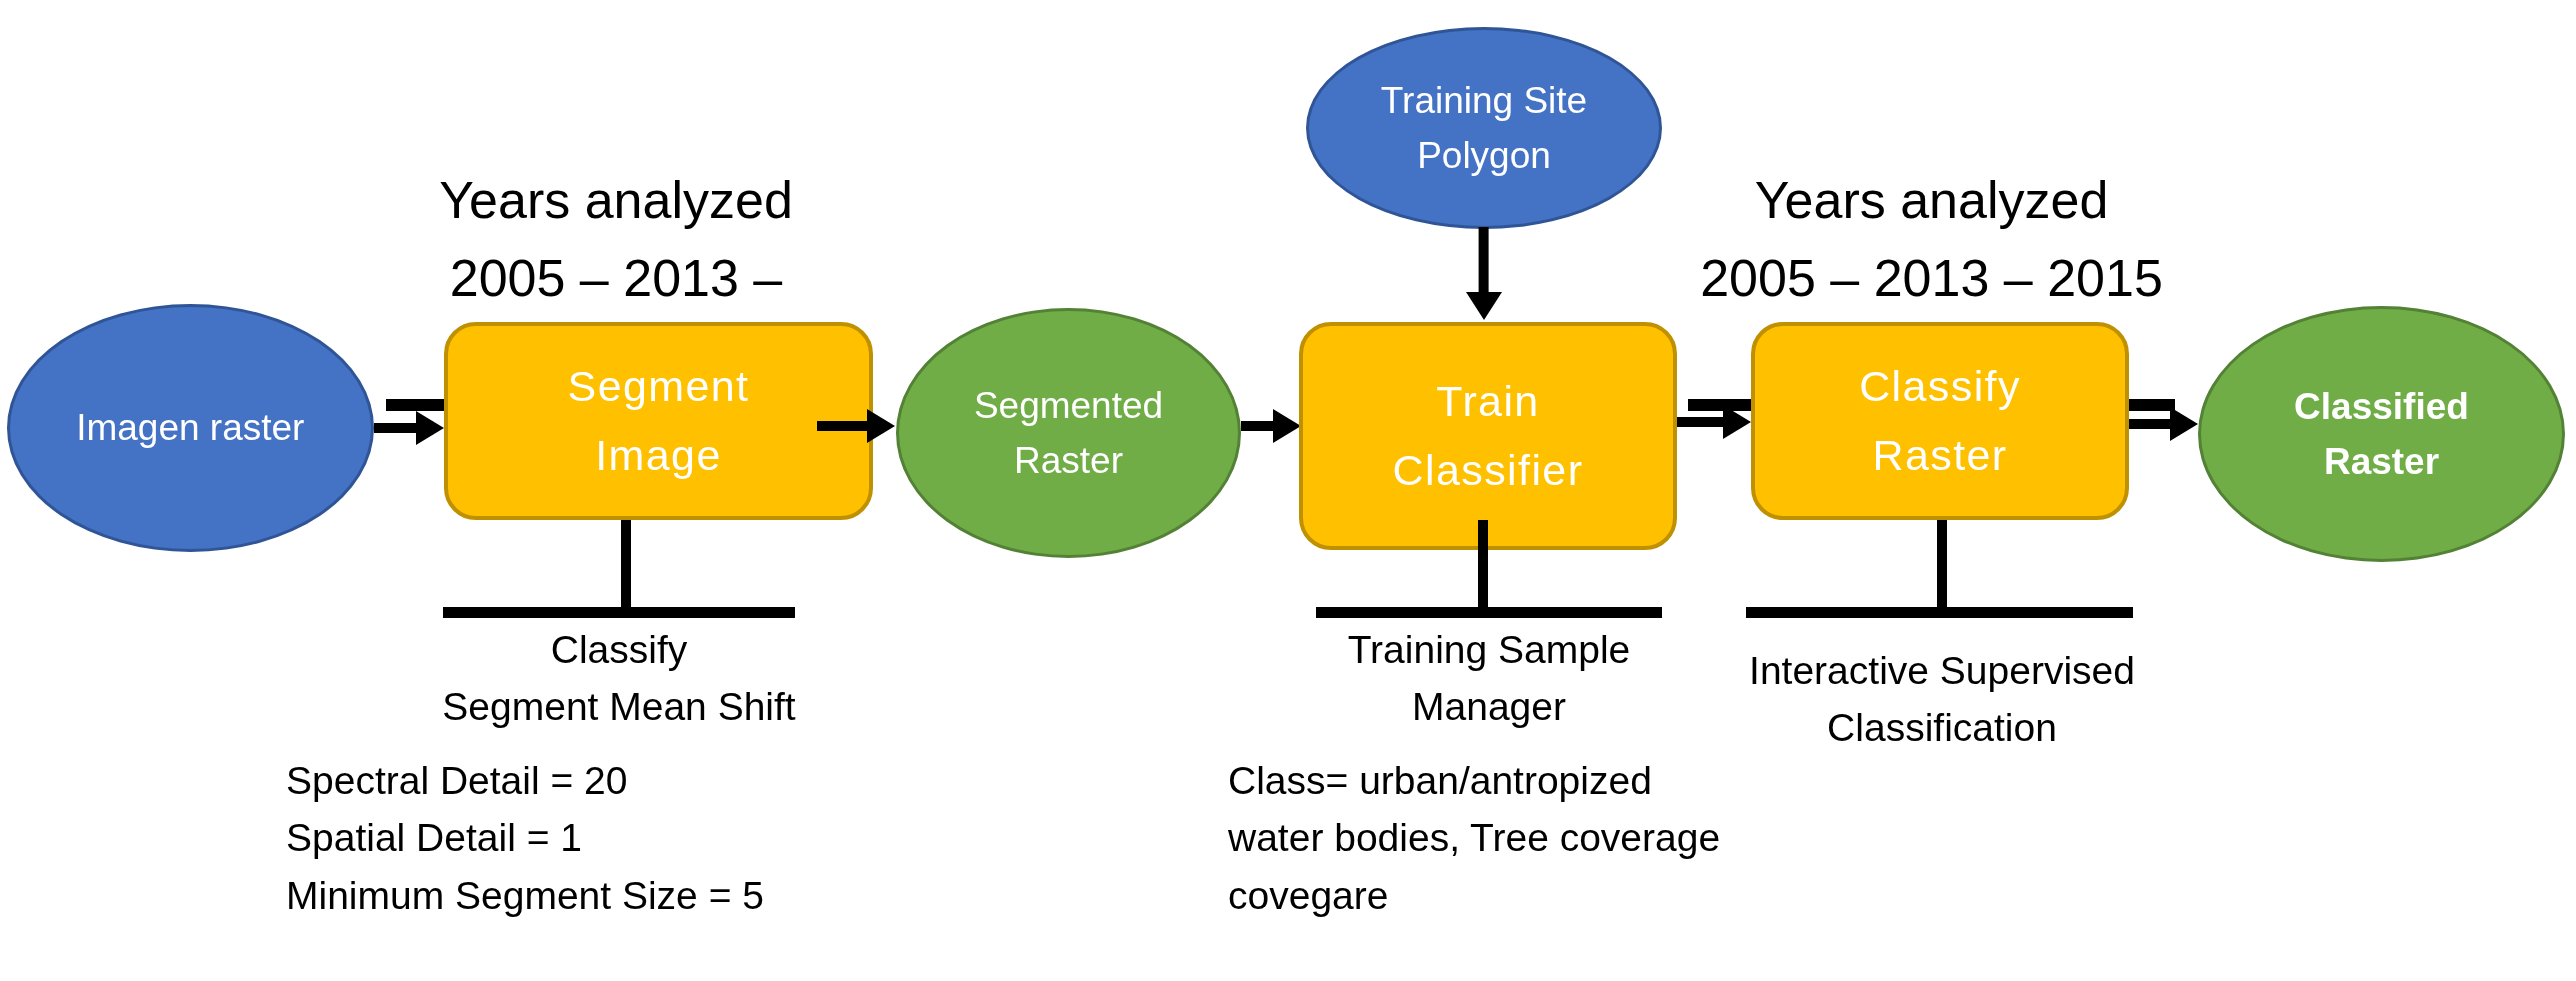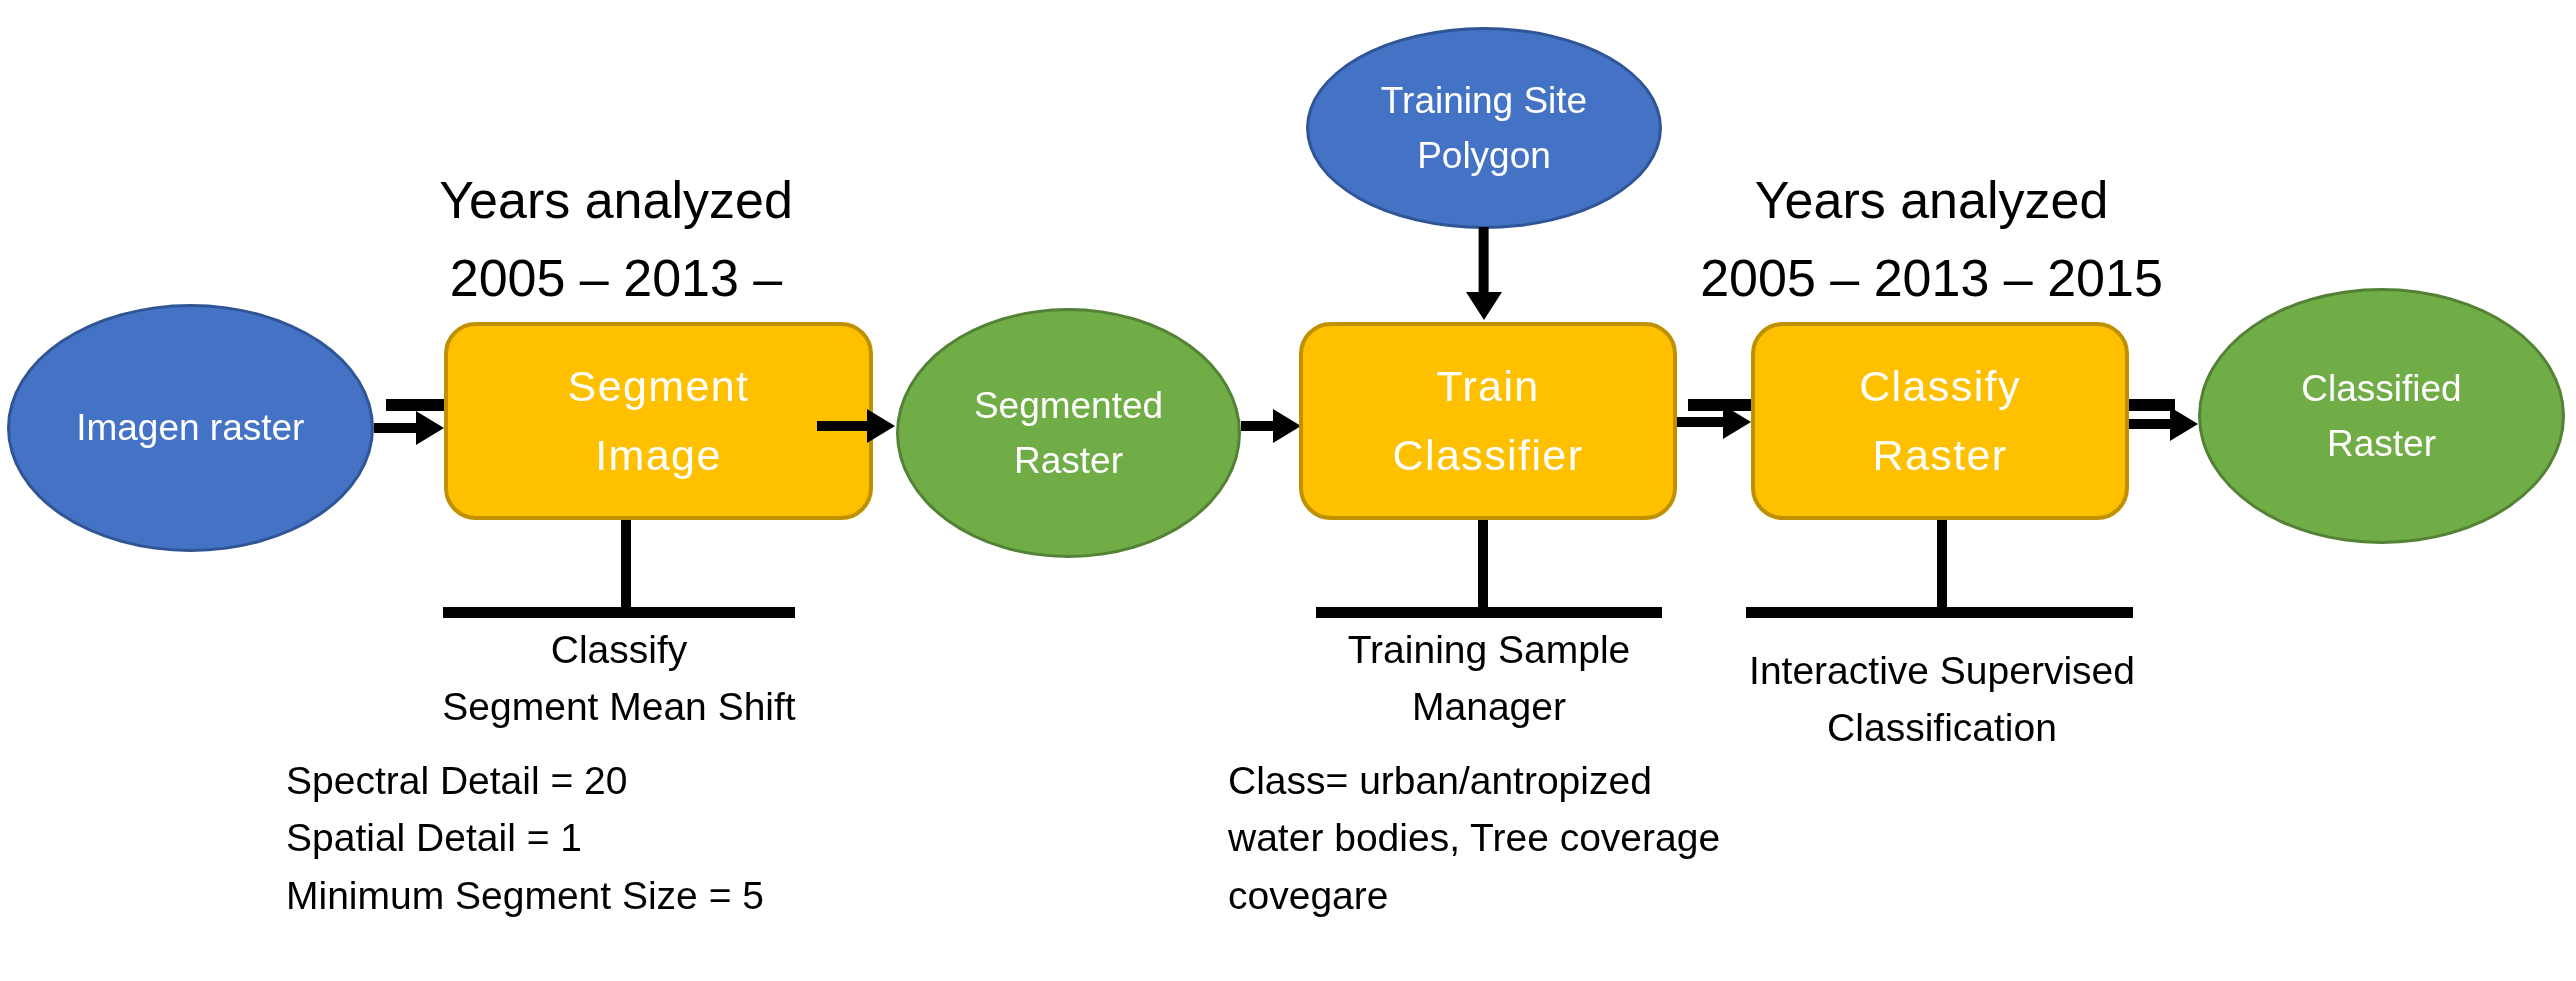--- a/index.html
+++ b/index.html
@@ -87,41 +87,41 @@
   <div class="ellipse blue" style="left:1306px;top:27px;width:356px;height:202px;">
     <span class="nl">Training Site</span>
     <span class="nl">Polygon</span>
   </div>
 
   <div class="arrow-v" style="left:1463px;top:227px;width:41px;height:93px;">
     <div class="shaft" style="height:68px;"></div>
     <div class="head"></div>
   </div>
 
-  <div class="process" style="left:1299px;top:322px;width:378px;height:198px;">
+  <div class="process" style="left:1299px;top:322px;width:378px;height:228px;">
     <span class="nl">Train</span>
     <span class="nl">Classifier</span>
   </div>
 
   <div class="arrow-h" style="left:1677px;top:401px;width:74px;height:41px;">
     <div class="shaft" style="width:49px;"></div>
     <div class="head"></div>
   </div>
 
   <div class="process" style="left:1751px;top:322px;width:378px;height:198px;">
     <span class="nl">Classify</span>
     <span class="nl">Raster</span>
   </div>
 
   <div class="arrow-h" style="left:2129px;top:403px;width:69px;height:41px;">
     <div class="shaft" style="width:43px;"></div>
     <div class="head"></div>
   </div>
 
-  <div class="ellipse green" style="left:2198px;top:288px;width:367px;height:256px;">
+  <div class="ellipse green" style="left:2198px;top:306px;width:367px;height:256px;font-weight:bold;">
     <span class="nl">Classified</span>
     <span class="nl">Raster</span>
   </div>
 
   <div class="vline" style="left:621px;top:520px;width:10px;height:89px;"></div>
   <div class="hbar" style="left:443px;top:607px;width:352px;height:10.8px;"></div>
   <div class="note center" style="left:406px;top:621px;width:426px;">
     <div>Classify</div>
     <div>Segment Mean Shift</div>
   </div>

